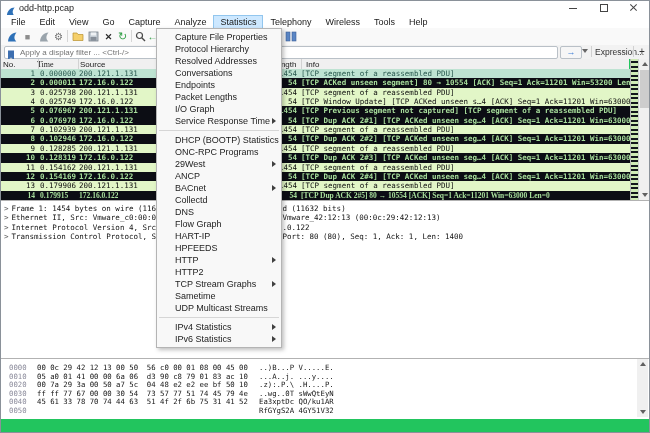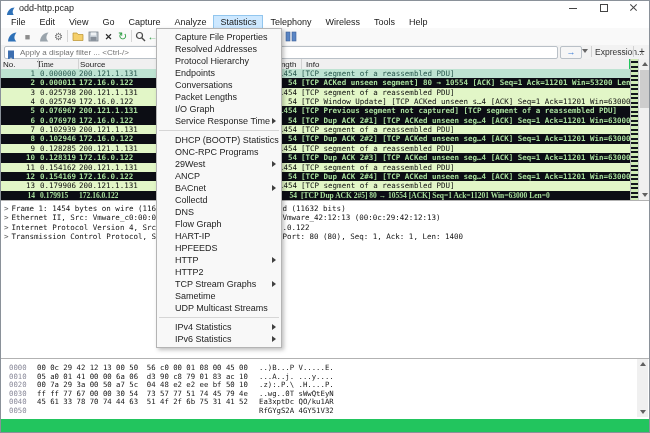--- a/index.html
+++ b/index.html
@@ -269,24 +269,24 @@
         <span class="tri-up"></span>
       </span>
     <span class="scroll-btn" style="bottom:0;width:11px">
         <span class="tri-down"></span>
       </span>
   </div>
 
 
   <div class="popup">
       <div class="pm-item">Capture File Properties</div>
+      <div class="pm-item">Protocol Hierarchy</div>
       <div class="pm-item">Resolved Addresses</div>
-      <div class="pm-item">Protocol Hierarchy</div>
+      <div class="pm-item">Conversations</div>
       <div class="pm-item">Endpoints</div>
-      <div class="pm-item">Conversations</div>
       <div class="pm-item">Packet Lengths</div>
       <div class="pm-item">I/O Graph</div>
       <div class="pm-item">Service Response Time<span class="pm-arrow"></span></div>
       <div class="pm-div"></div>
       <div class="pm-item">DHCP (BOOTP) Statistics</div>
       <div class="pm-item">ONC-RPC Programs</div>
       <div class="pm-item">29West<span class="pm-arrow"></span></div>
       <div class="pm-item">ANCP</div>
       <div class="pm-item">BACnet<span class="pm-arrow"></span></div>
       <div class="pm-item">Collectd</div>

